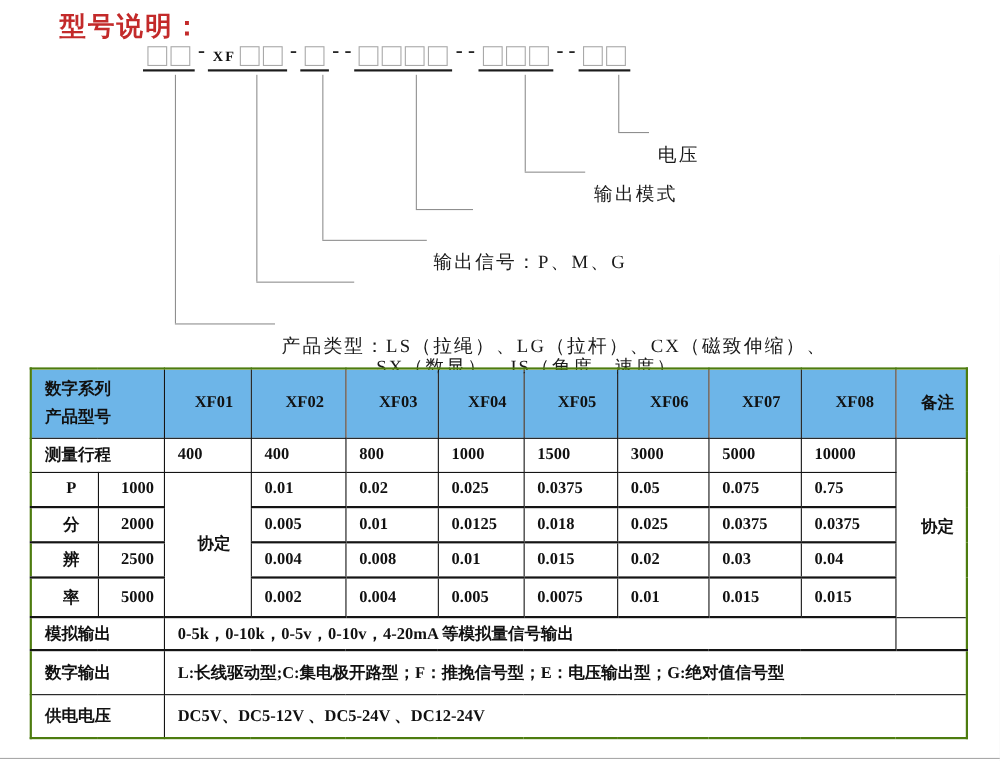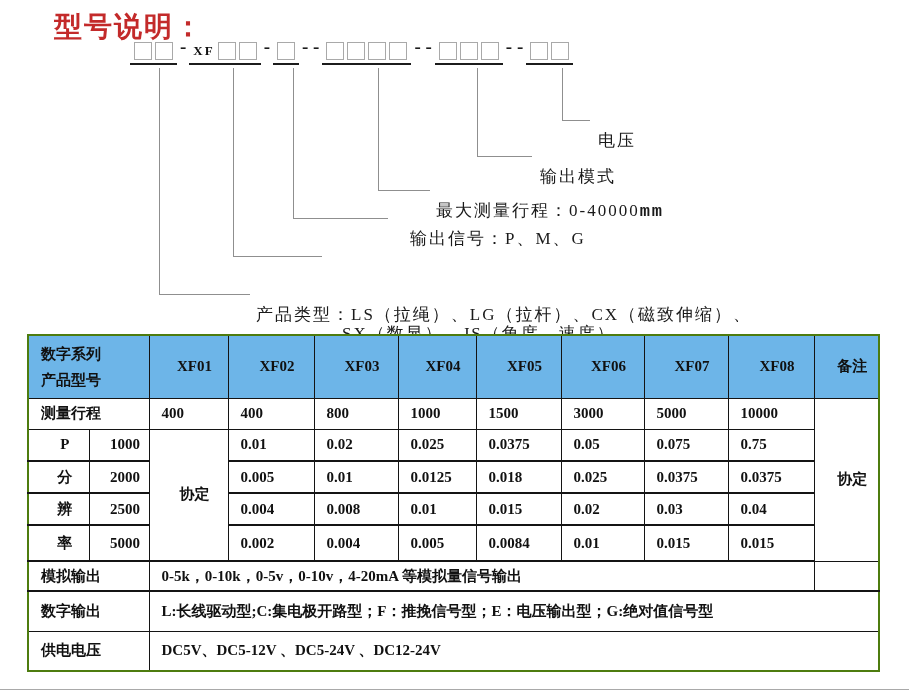--- a/index.html
+++ b/index.html
@@ -1,19 +1,19 @@
 <!DOCTYPE html>
 <html><head>
 <meta charset="utf-8">
 <style>
   html,body{margin:0;padding:0;background:#e8e8e8;}
   .page{position:relative;width:909px;height:692px;background:#ffffff;overflow:hidden;
         font-family:"Liberation Serif","DejaVu Serif",serif;color:#111;}
   .title{position:absolute;left:54px;top:8px;font-family:"Liberation Sans","DejaVu Sans",sans-serif;
-         font-weight:bold;font-size:28px;color:#c32a2a;letter-spacing:2px;}
+         font-weight:bold;font-size:24px;color:#c32a2a;letter-spacing:2px;}
   
   .code-row{position:absolute;left:130px;top:36px;display:flex;align-items:flex-end;}
   .seg{display:flex;align-items:center;gap:3px;border-bottom:2px solid #1c1c1c;padding:0 4px 3px 4px;}
   .box{width:16px;height:16px;border:1px solid #a9a9a9;background:#fff;}
   .xf{font-weight:bold;font-size:13px;letter-spacing:2px;line-height:16px;}
   .dash{font-weight:bold;font-size:19px;padding:0 3px 7px 3px;white-space:pre;color:#1c1c1c;}
   
   .vline{position:absolute;width:1px;background:#8f8f8f;}
   .hline{position:absolute;height:1px;background:#8f8f8f;}
   .callout-label{position:absolute;font-size:17px;letter-spacing:2px;color:#1a1a1a;white-space:nowrap;margin-top:19px;}
@@ -75,25 +75,24 @@
   <div class="vline" style="left:562px;top:68px;height:52px;"></div>
   <div class="hline" style="left:562px;top:120px;width:28px;"></div>
   <div class="callout-label" style="left:598px;top:110px;">电压</div>
 
   <div class="vline" style="left:477px;top:68px;height:88px;"></div>
   <div class="hline" style="left:477px;top:156px;width:55px;"></div>
   <div class="callout-label" style="left:540px;top:146px;font-family:Liberation Serif, serif;">输出模式</div>
 
   <div class="vline" style="left:378px;top:68px;height:122px;"></div>
   <div class="hline" style="left:378px;top:190px;width:52px;"></div>
-  <div class="callout-label" style="left:436px;top:180px;"><span>最大测量行程：0-40000</span><span style="font-family:'Liberation Mono','DejaVu Sans Mono',monospace;font-weight:bold;">mm</span></div>
 
   <div class="vline" style="left:293px;top:68px;height:150px;"></div>
   <div class="hline" style="left:293px;top:218px;width:95px;"></div>
-  <div class="callout-label" style="left:410px;top:208px;">输出信号：P、M、G</div>
+  <div class="callout-label" style="left:394px;top:208px;">输出信号：P、M、G</div>
 
   <div class="vline" style="left:233px;top:68px;height:188px;"></div>
   <div class="hline" style="left:233px;top:256px;width:89px;"></div>
 
   <div class="vline" style="left:159px;top:68px;height:226px;"></div>
   <div class="hline" style="left:159px;top:294px;width:91px;"></div>
   <div class="callout-label" style="left:342px;top:303px;">SX（数显）、JS（角度，速度）</div>
   <div class="callout-label" style="left:256px;top:284px;">产品类型：LS（拉绳）、LG（拉杆）、CX（磁致伸缩）、</div>
 
   <table class="spec">
@@ -171,21 +170,21 @@
       <td>0.02</td>
       <td>0.03</td>
       <td class="br2">0.04</td>
     </tr>
     <tr style="height:36px" class="bb2">
       <td class="ctr cn">率</td>
       <td class="ctr br2">5000</td>
       <td>0.002</td>
       <td>0.004</td>
       <td class="br2">0.005</td>
-      <td class="br2">0.0084</td>
+      <td class="br2">0.0075</td>
       <td>0.01</td>
       <td>0.015</td>
       <td class="br2">0.015</td>
     </tr>
     <tr style="height:30px" class="bb2">
       <td colspan="2" class="cn br2">模拟输出</td>
       <td colspan="8" class="br2">0-5k，0-10k，0-5v，0-10v，4-20mA 等模拟量信号输出</td>
       <td></td>
     </tr>
     <tr style="height:40px">

